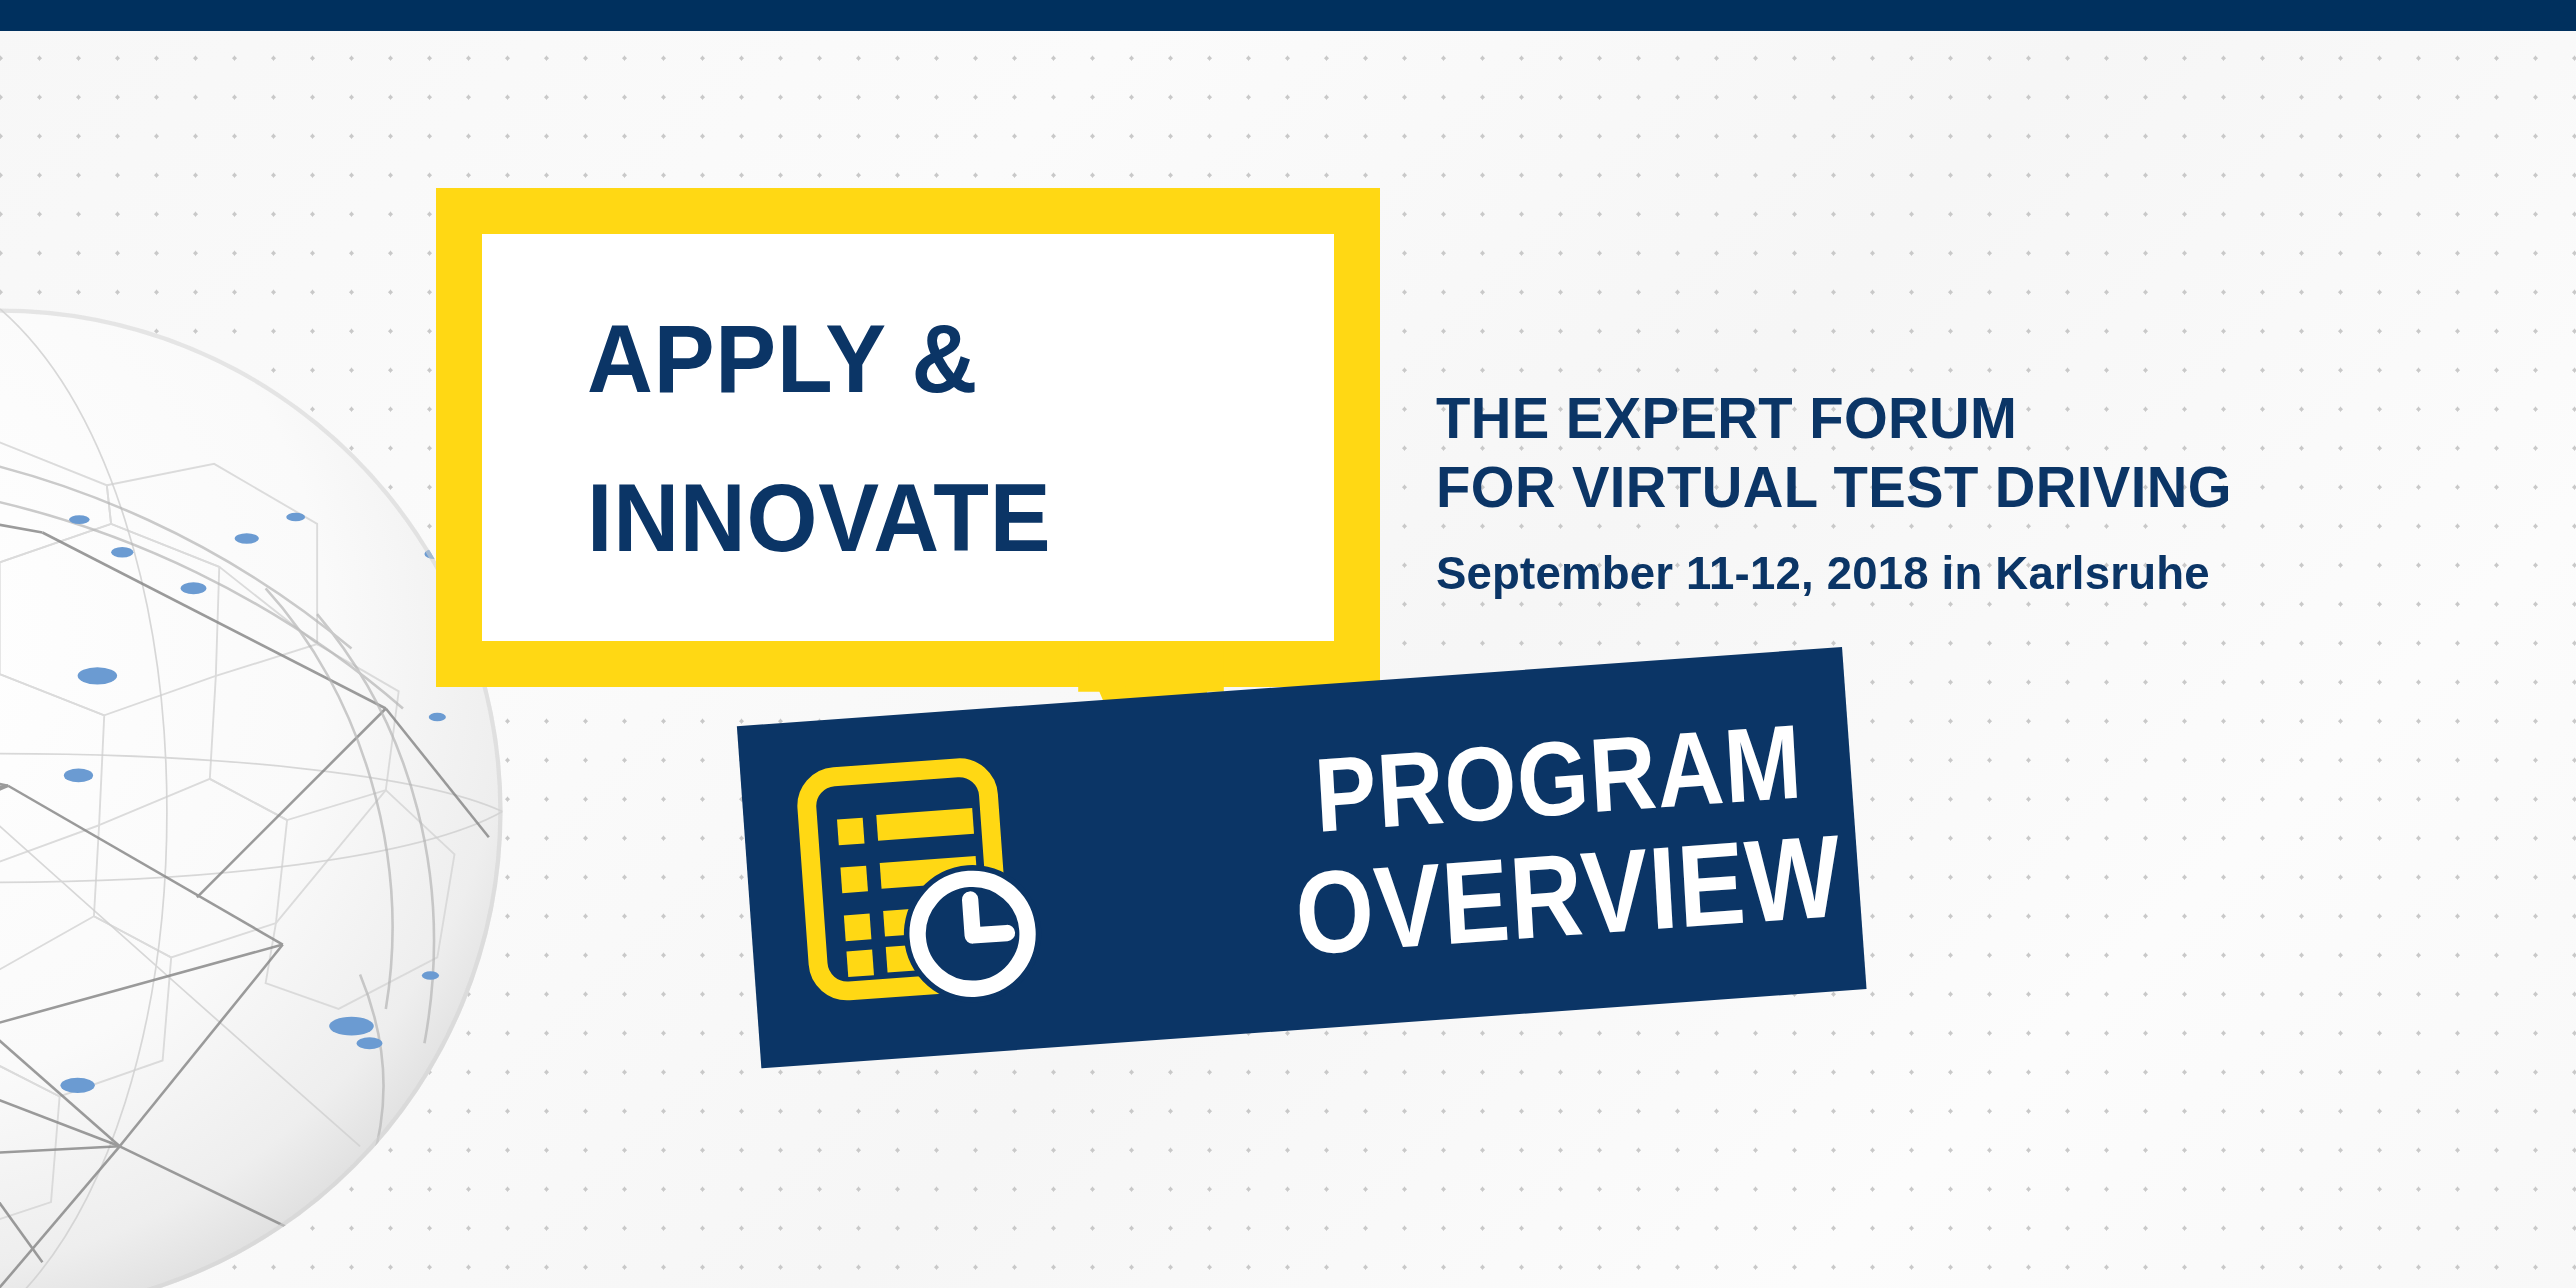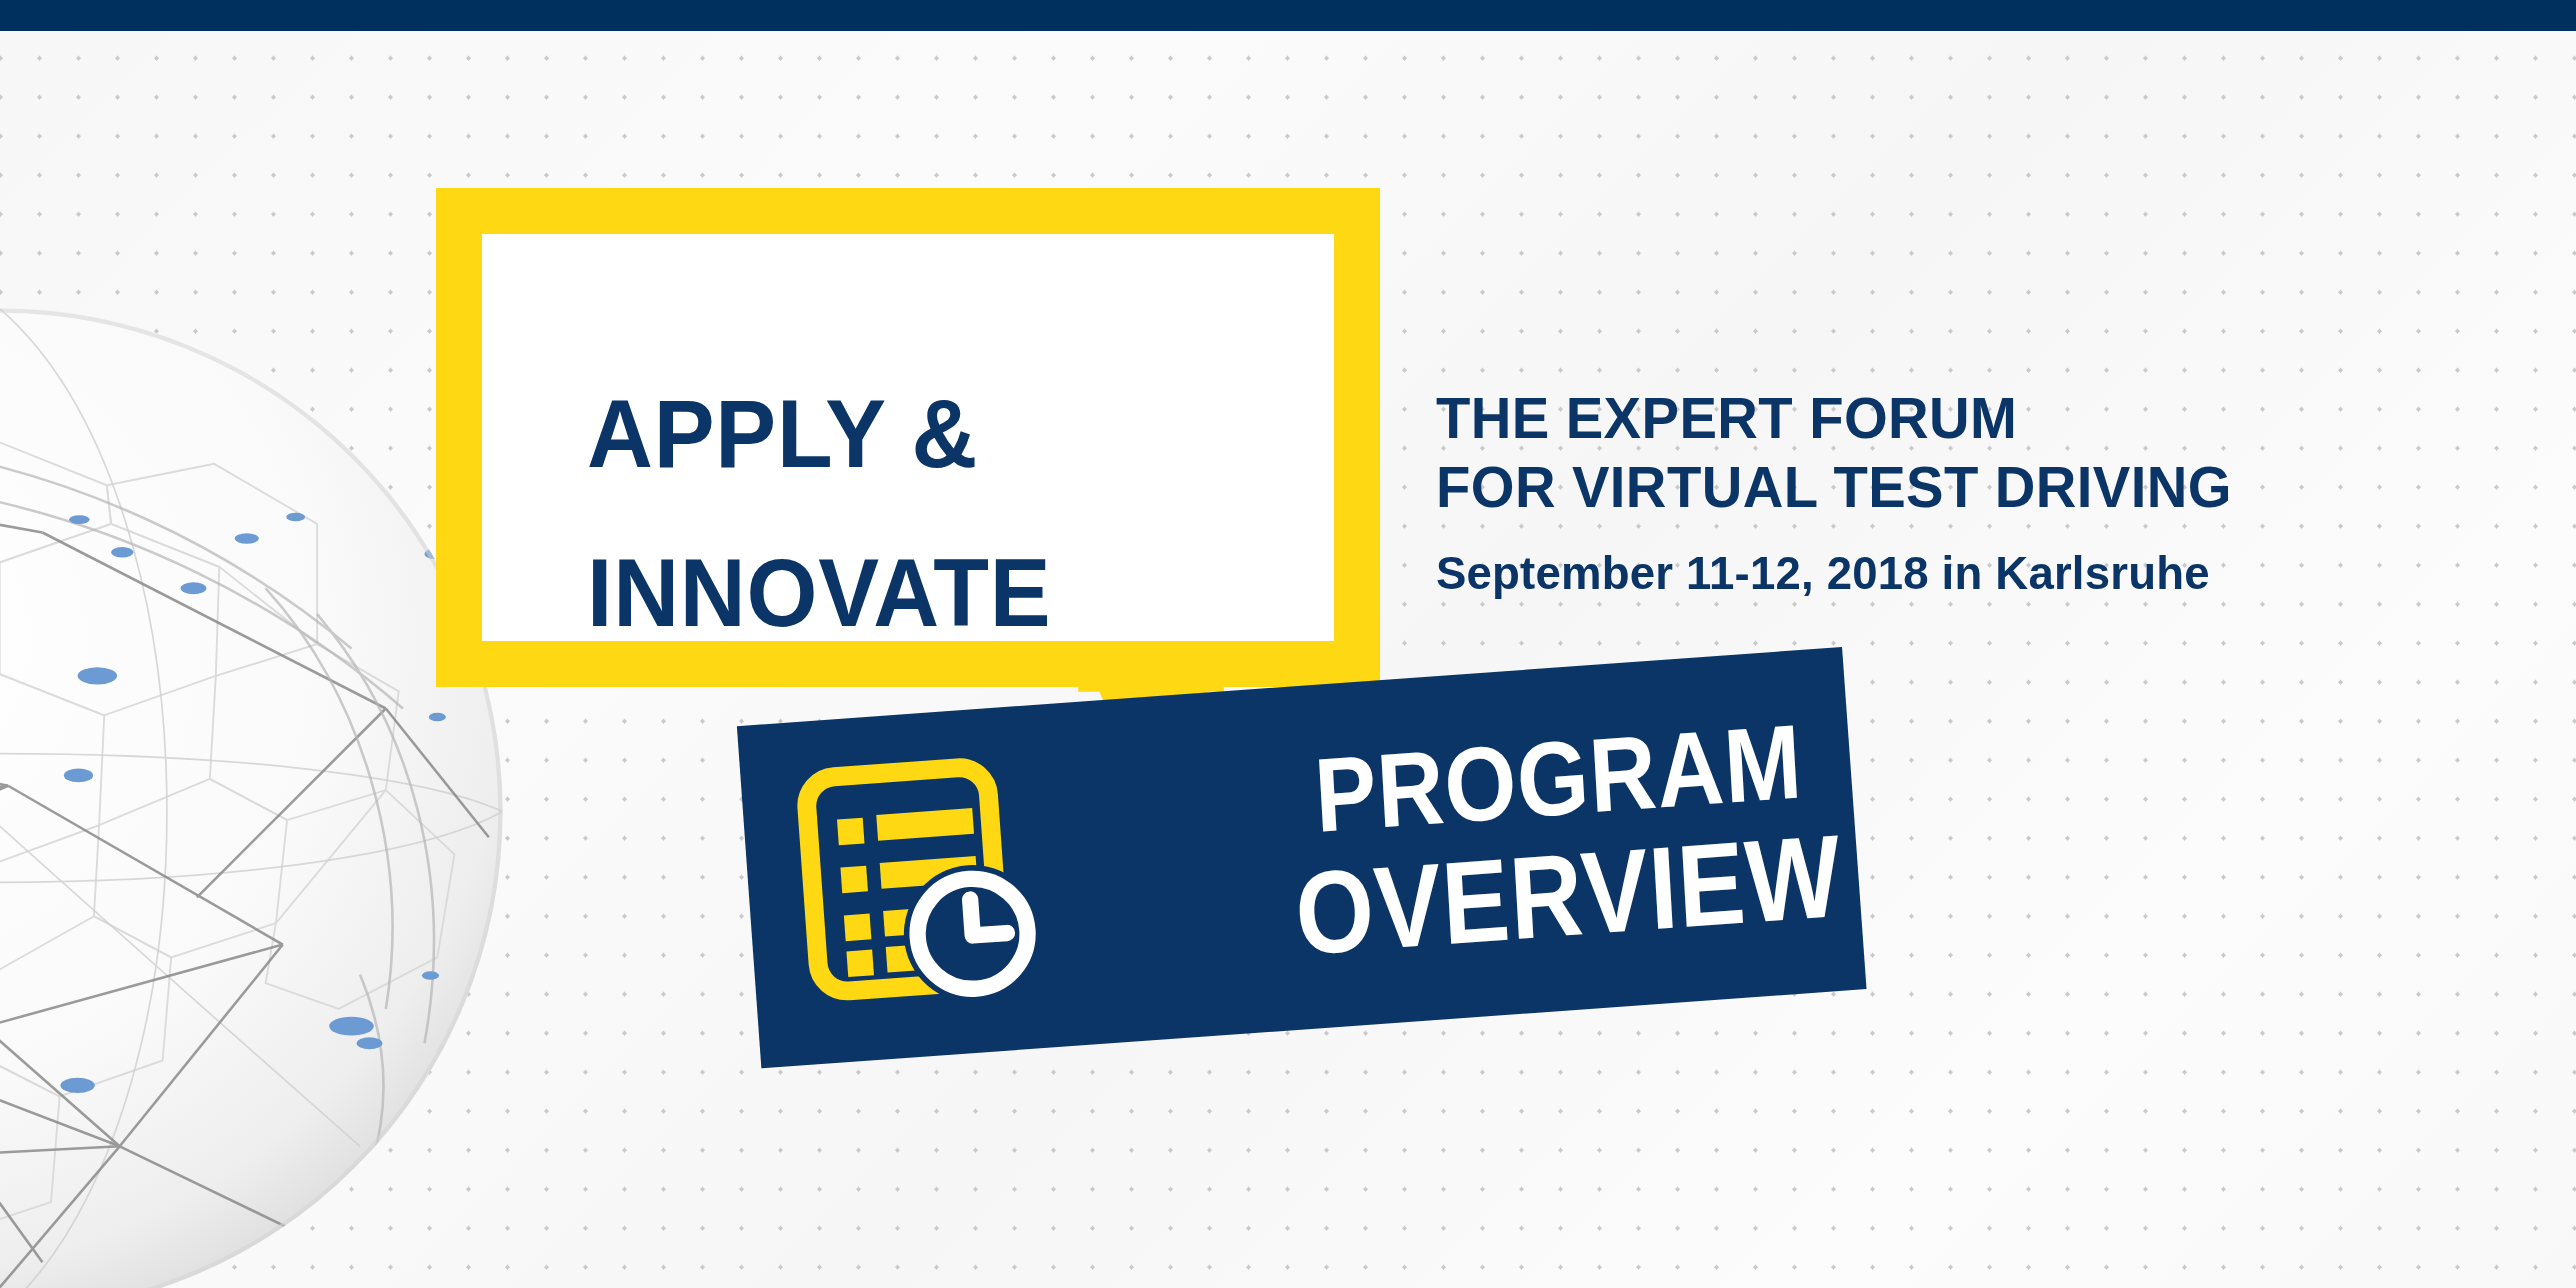--- a/index.html
+++ b/index.html
@@ -35,21 +35,21 @@
 
   
   .bubble{
     position:absolute;left:436px;top:188px;width:944px;height:499px;
     background:#ffd814;
     box-sizing:border-box;
     padding:46px 46px;
   }
   .bubble-inner{
     width:100%;height:100%;background:#ffffff;
-    display:flex;flex-direction:column;justify-content:flex-end;
+    display:flex;flex-direction:column;justify-content:center;
     box-sizing:border-box;padding:0 0 0 105px;
   }
   .bubble-line{
     color:#0b3566;
     font-family:"Liberation Sans", sans-serif;
     font-weight:700;
     font-size:97px;
     line-height:1.0;
     letter-spacing:0.9px;
     transform:scaleX(.94);

